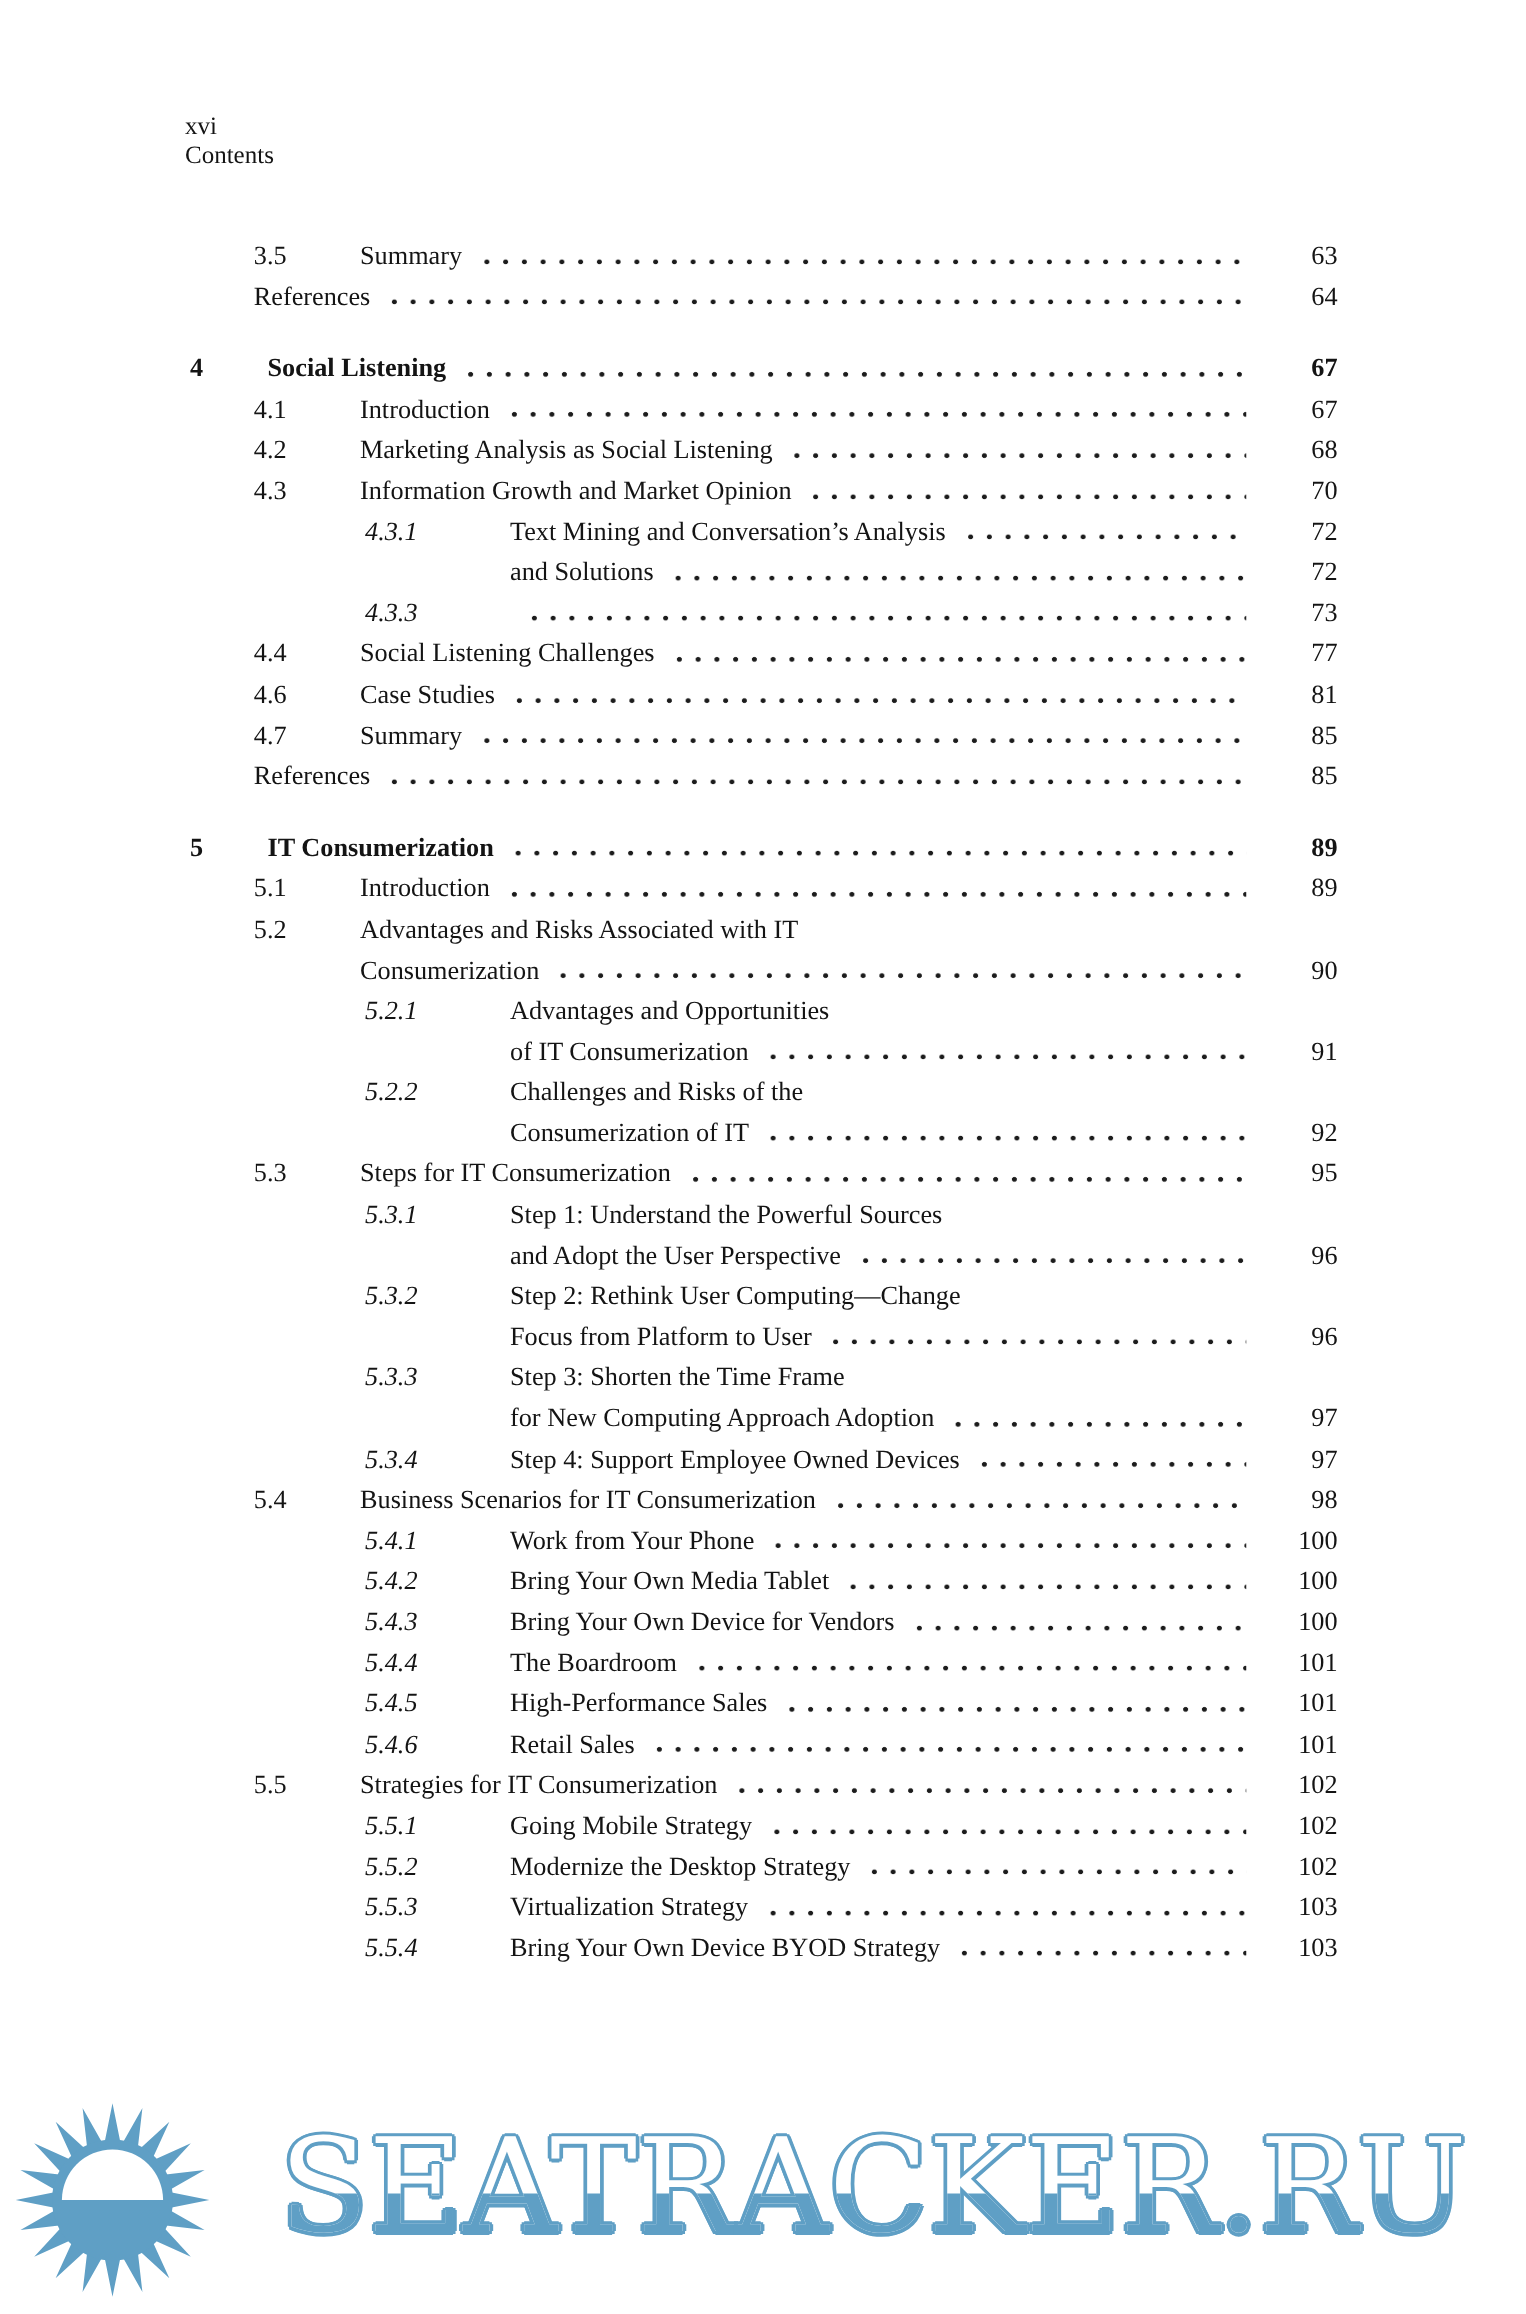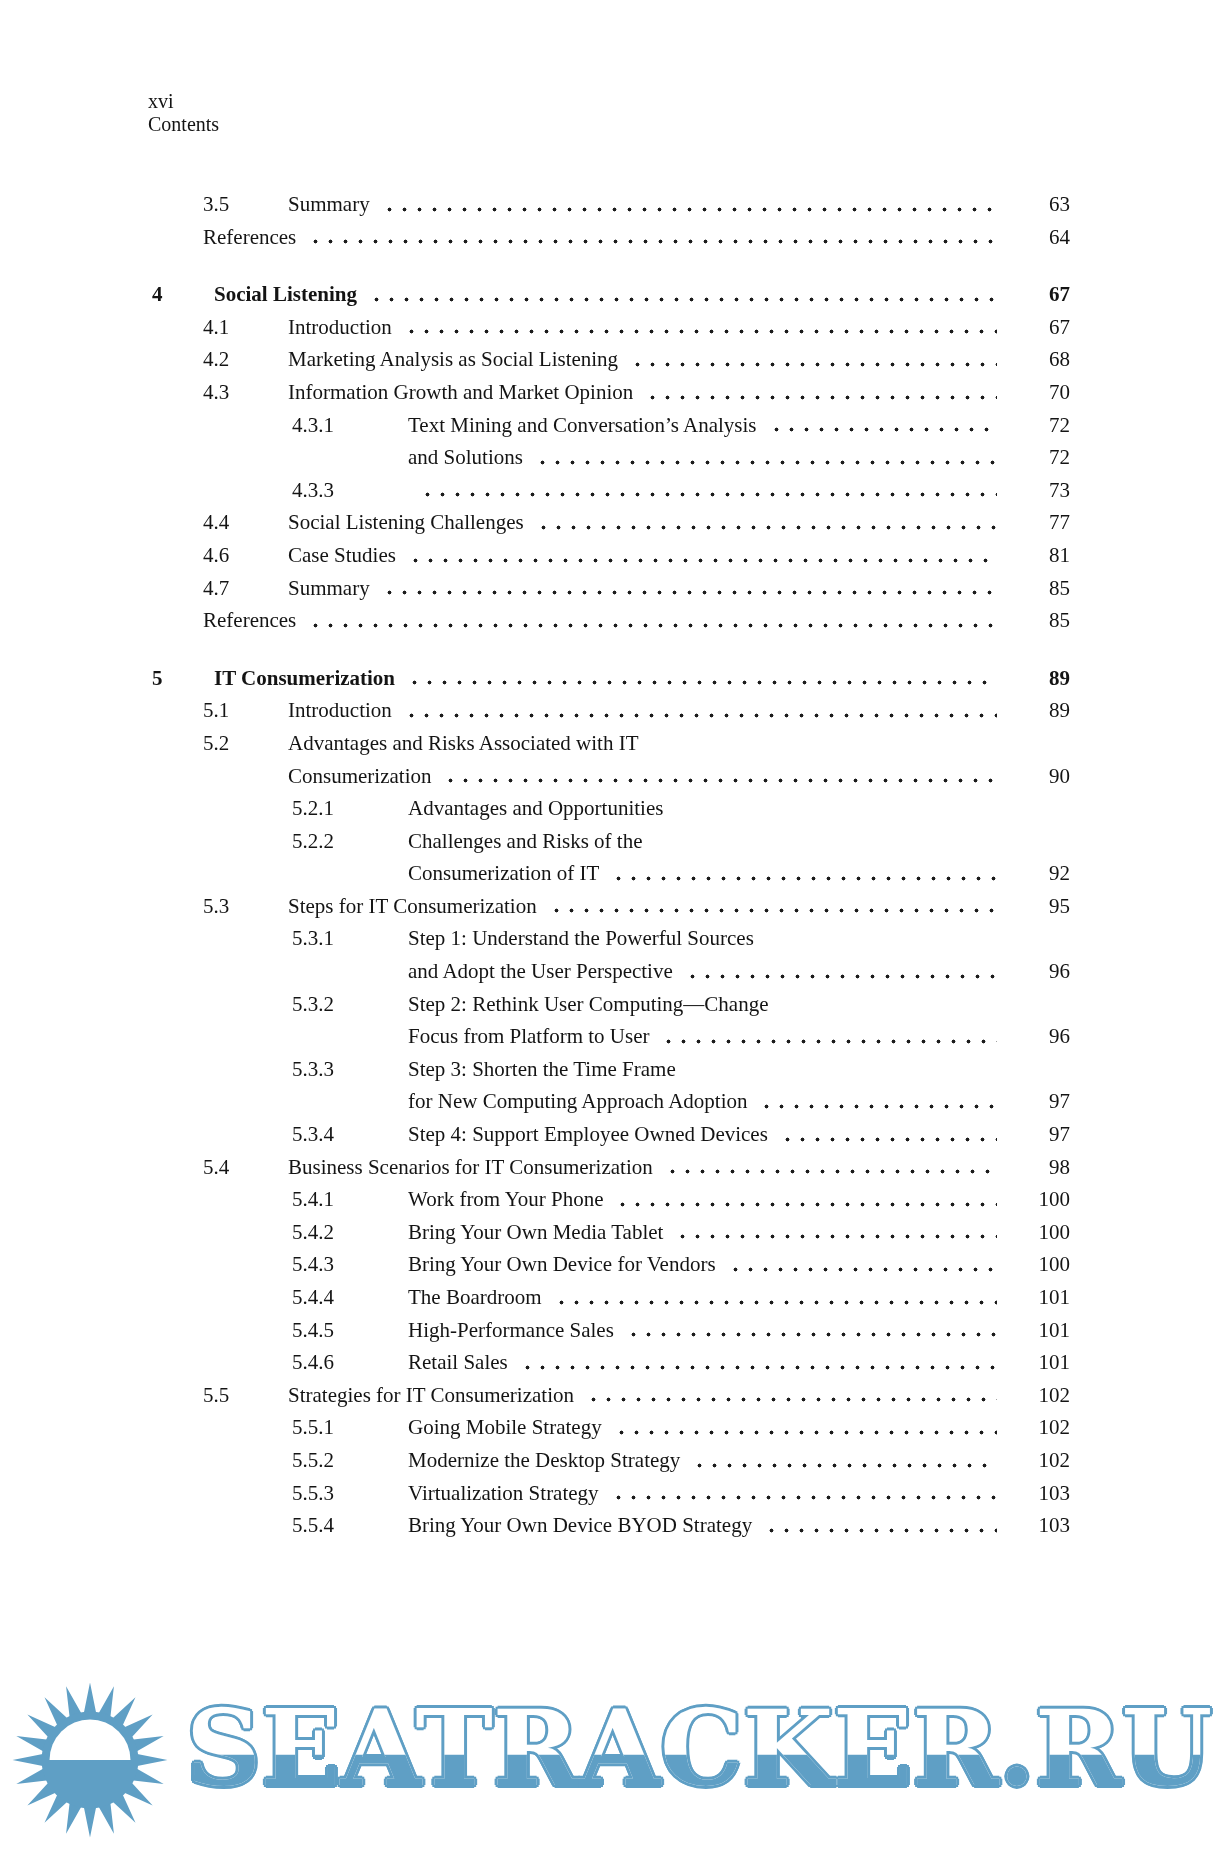--- a/index.html
+++ b/index.html
@@ -21,41 +21,41 @@
     font-size:21px;line-height:32.6px;
   }
   .row{position:relative;display:flex;align-items:baseline;}
   .row .num{position:absolute;top:0;}
   .row.chapter{font-weight:bold;}
   .row.chapter .num{left:0;}
   .row.chapter{padding-left:62px;}
   .row.section .num{left:51px;}
   .row.section{padding-left:136px;}
   .row.references{padding-left:51px;}
-  .row.subsection .num{left:140px;}
+  .row.subsection .num{left:140px;font-style:italic;}
   .row.subsection{padding-left:256px;}
   .row.cont-section{padding-left:136px;}
   .row.cont-subsection{padding-left:256px;}
   .row.gap{margin-top:25px;}
   .title{white-space:nowrap;}
   .leader{
     flex:1 1 auto;align-self:stretch;margin-left:10px;min-width:12px;
     background-image:radial-gradient(circle,#1c1c1c 1.7px,rgba(0,0,0,0) 2.2px);
     background-repeat:repeat-x;
     background-size:15px 5px;
     background-position:left 2px bottom 9px;
   }
   .page{flex:0 0 73px;text-align:right;white-space:nowrap;}
   
   .watermark{position:absolute;left:0;top:1652px;width:1221px;height:199px;}
   .sun{position:absolute;left:2px;top:20px;}
   .wm-text{
     position:absolute;left:186px;top:40px;width:1025px;height:120px;
     font-family:"DejaVu Serif","Liberation Serif",serif;
-    font-weight:bold;font-size:104px;line-height:114px;
+    font-weight:normal;font-size:104px;line-height:114px;
     letter-spacing:0px;white-space:nowrap;text-align:center;
   }
   .wm-layer{position:absolute;left:0;top:0;width:100%;}
   .wm-outline{
     color:#ffffff;
     text-shadow:
       -3px 0 0 #5f9fc5, 3px 0 0 #5f9fc5, 0 -3px 0 #5f9fc5, 0 3px 0 #5f9fc5,
       -2px -2px 0 #5f9fc5, 2px -2px 0 #5f9fc5, -2px 2px 0 #5f9fc5, 2px 2px 0 #5f9fc5;
   }
   .wm-fill{
@@ -163,20 +163,25 @@
       <span class="title">Advantages and Risks Associated with IT</span>
     </div>
     <div class="row cont-section">
       <span class="title">Consumerization</span>
       <span class="leader"></span>
       <span class="page">90</span>
     </div>
     <div class="row subsection">
       <span class="num">5.2.1</span>
       <span class="title">Advantages and Opportunities</span>
+    </div>
+    <div class="row cont-subsection">
+      <span class="title">of IT Consumerization</span>
+      <span class="leader"></span>
+      <span class="page">91</span>
     </div>
     <div class="row subsection">
       <span class="num">5.2.2</span>
       <span class="title">Challenges and Risks of the</span>
     </div>
     <div class="row cont-subsection">
       <span class="title">Consumerization of IT</span>
       <span class="leader"></span>
       <span class="page">92</span>
     </div>

